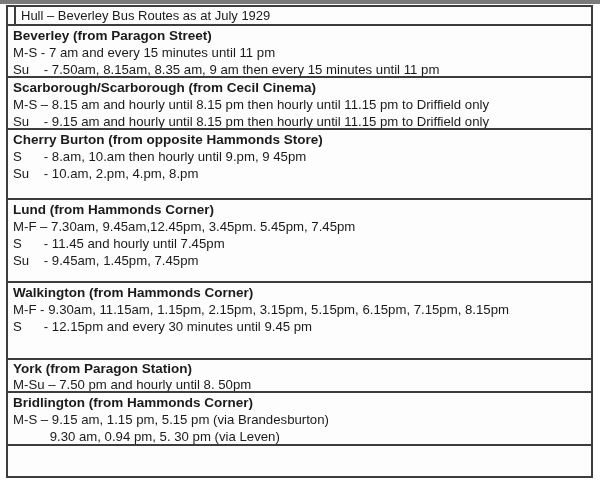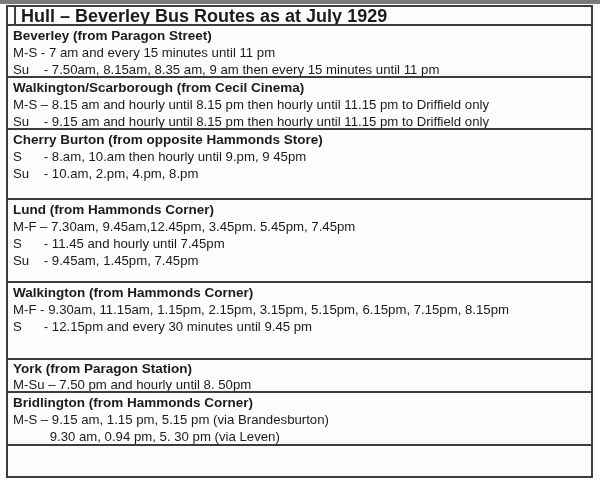--- a/index.html
+++ b/index.html
@@ -33,21 +33,21 @@
     flex:0 0 auto;
   }
   .row:last-child{border-bottom:none;flex:1 1 auto;}
   .title-row{
     display:flex;align-items:stretch;height:19px;
   }
   .title-spacer{
     width:8px;border-right:2px solid var(--border);flex:0 0 auto;
   }
   .title-text{
-    font-weight:bold;font-size:18px;line-height:16px;
+    font-weight:normal;font-size:13px;line-height:16px;
     padding:1px 0 0 5px;white-space:pre;
   }
   .section{padding:1px 0 0 5px;}
   .sec-header{
     font-weight:bold;font-size:13.5px;line-height:17px;white-space:pre;
   }
   .sched-line{
     font-size:13.2px;line-height:17px;white-space:pre;
   }
   .h-s1{height:52px;}
@@ -76,21 +76,21 @@
     <div class="title-text">Hull – Beverley Bus Routes as at July 1929</div>
   </div>
 
   <div class="row section h-s1">
     <div class="sec-header">Beverley (from Paragon Street)</div>
     <div class="sched-line">M-S - 7 am and every 15 minutes until 11 pm</div>
     <div class="sched-line">Su    - 7.50am, 8.15am, 8.35 am, 9 am then every 15 minutes until 11 pm</div>
   </div>
 
   <div class="row section h-s2">
-    <div class="sec-header">Walkington/Scarborough (from Cecil Cinema)</div>
+    <div class="sec-header">Scarborough/Scarborough (from Cecil Cinema)</div>
     <div class="sched-line">M-S – 8.15 am and hourly until 8.15 pm then hourly until 11.15 pm to Driffield only</div>
     <div class="sched-line">Su    - 9.15 am and hourly until 8.15 pm then hourly until 11.15 pm to Driffield only</div>
   </div>
 
   <div class="row section h-s3">
     <div class="sec-header">Cherry Burton (from opposite Hammonds Store)</div>
     <div class="sched-line">S      - 8.am, 10.am then hourly until 9.pm, 9 45pm</div>
     <div class="sched-line">Su    - 10.am, 2.pm, 4.pm, 8.pm</div>
   </div>
 

